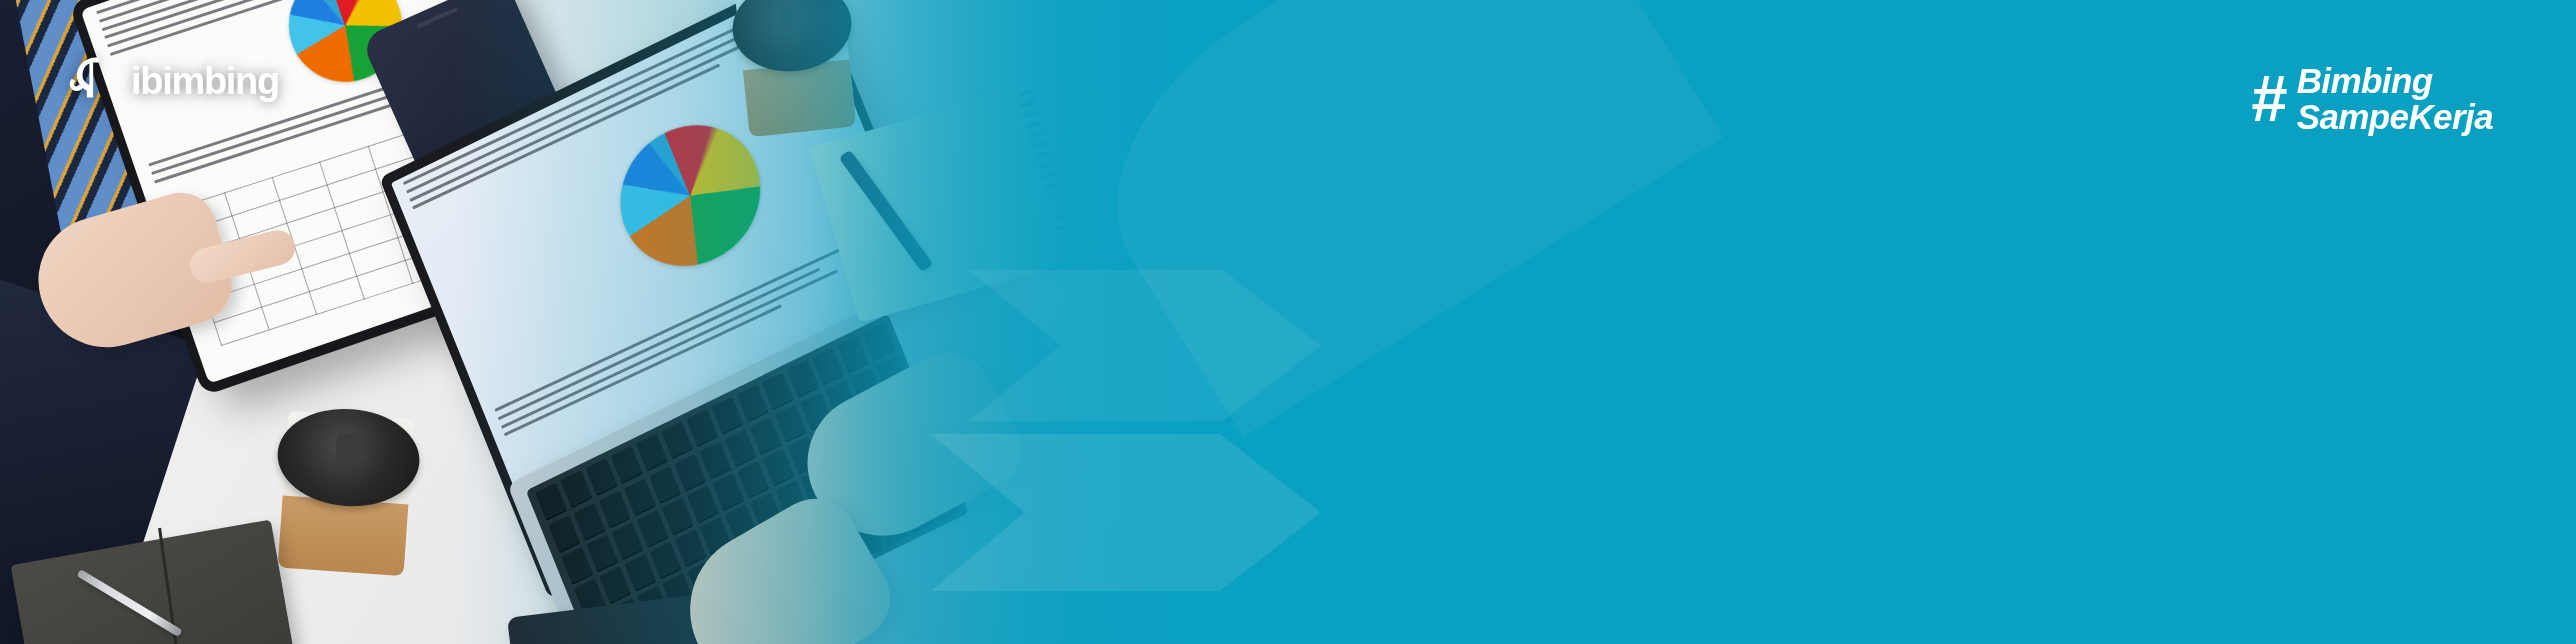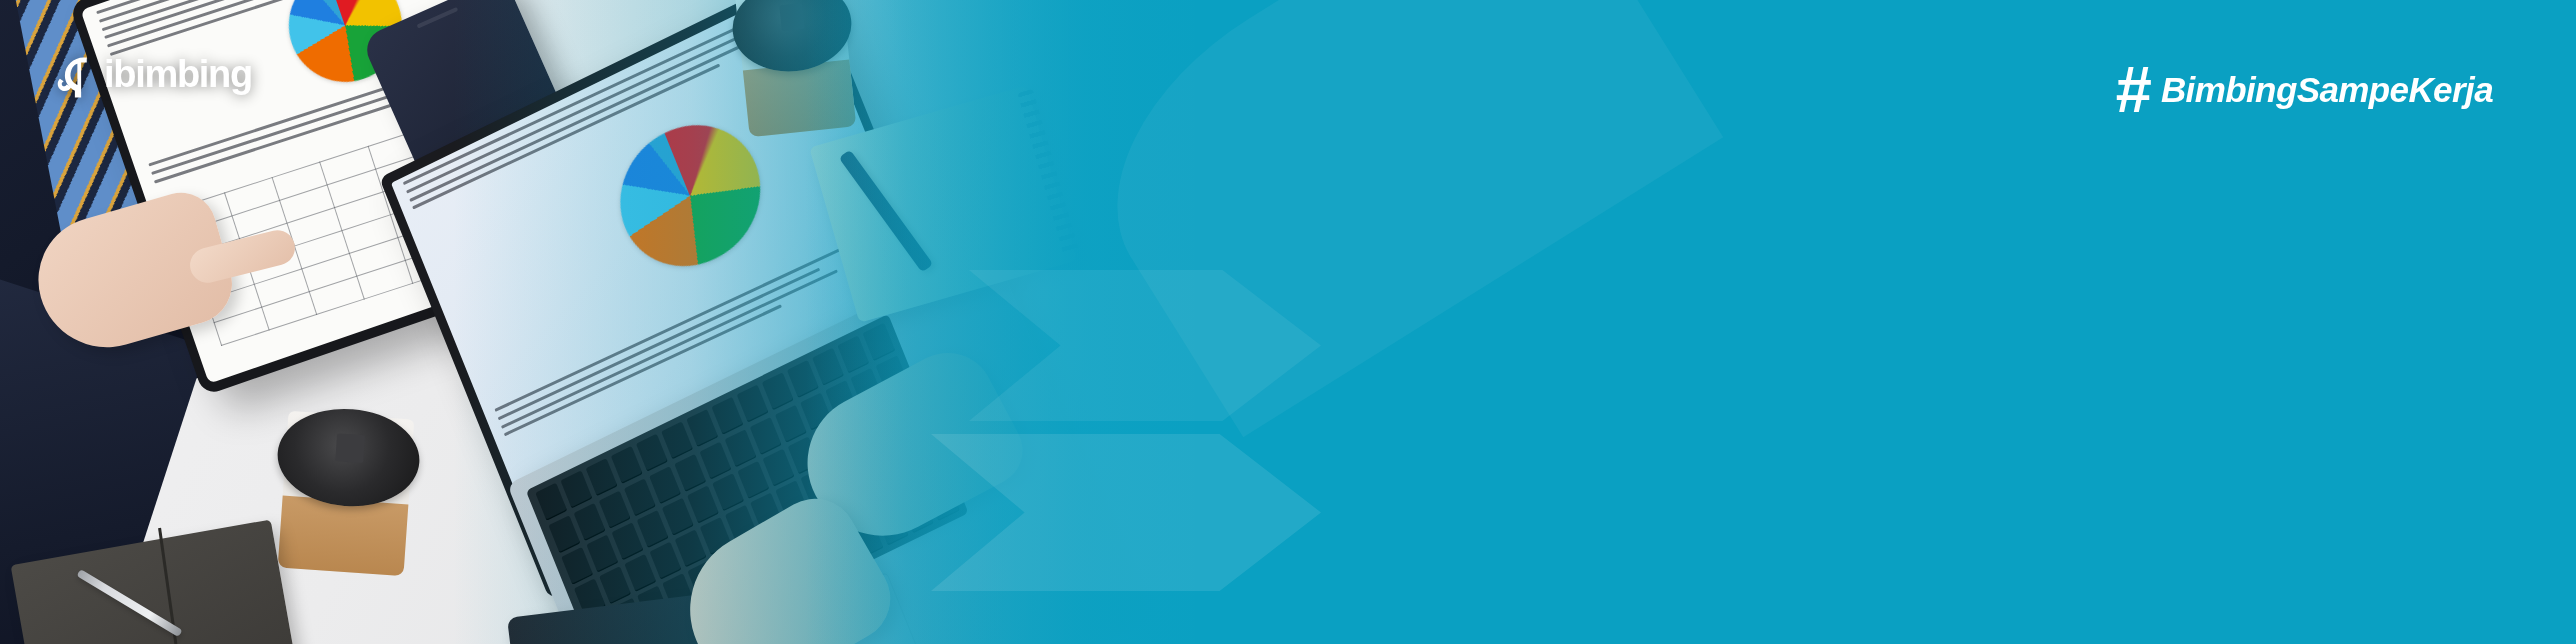--- a/index.html
+++ b/index.html
@@ -330,22 +330,22 @@
   .swoosh {
     position:absolute; left:1107px; top:-38px;
     width:566px; height:352px;
     background:rgba(255,255,255,.05);
     transform:rotate(-32deg);
     border-radius:40% 0 0 0;
   }
 
   
   .logo-wrap {
-    position:absolute; left:56px; top:55px;
-    display:flex; align-items:flex-start; gap:9px;
+    position:absolute; left:68px; top:55px;
+    display:flex; align-items:flex-end; gap:24px;
     z-index:40;
     filter:drop-shadow(0 1.9px 6.3px rgba(0,0,0,.45));
   }
   .logo-mark { width:39px; height:45px; }
   .logo-text {
     color:#ffffff;
     font-size:38px;
     font-weight:700;
     letter-spacing:-1.3px;
     line-height:1;
@@ -354,21 +354,21 @@
   
   .hashtag {
     position:absolute; right:83px; top:63px;
     display:flex; align-items:center; gap:12.6px;
     z-index:40;
   }
   .hash-glyph {
     color:#fff; font-size:65px; font-weight:700;
     font-style:italic; line-height:.82; letter-spacing:-2.5px;
   }
-  .hash-words { display:flex; flex-direction:row; line-height:1.02; }
+  .hash-words { display:flex; flex-direction:column; line-height:1.02; }
   .hash-words span {
     color:#fff; font-size:35px; font-weight:700; font-style:italic;
     letter-spacing:-0.6px;
   }
 
   
   .copy {
     position:absolute; left:1255px; top:135px;
     width:1132px; z-index:40;
   }

